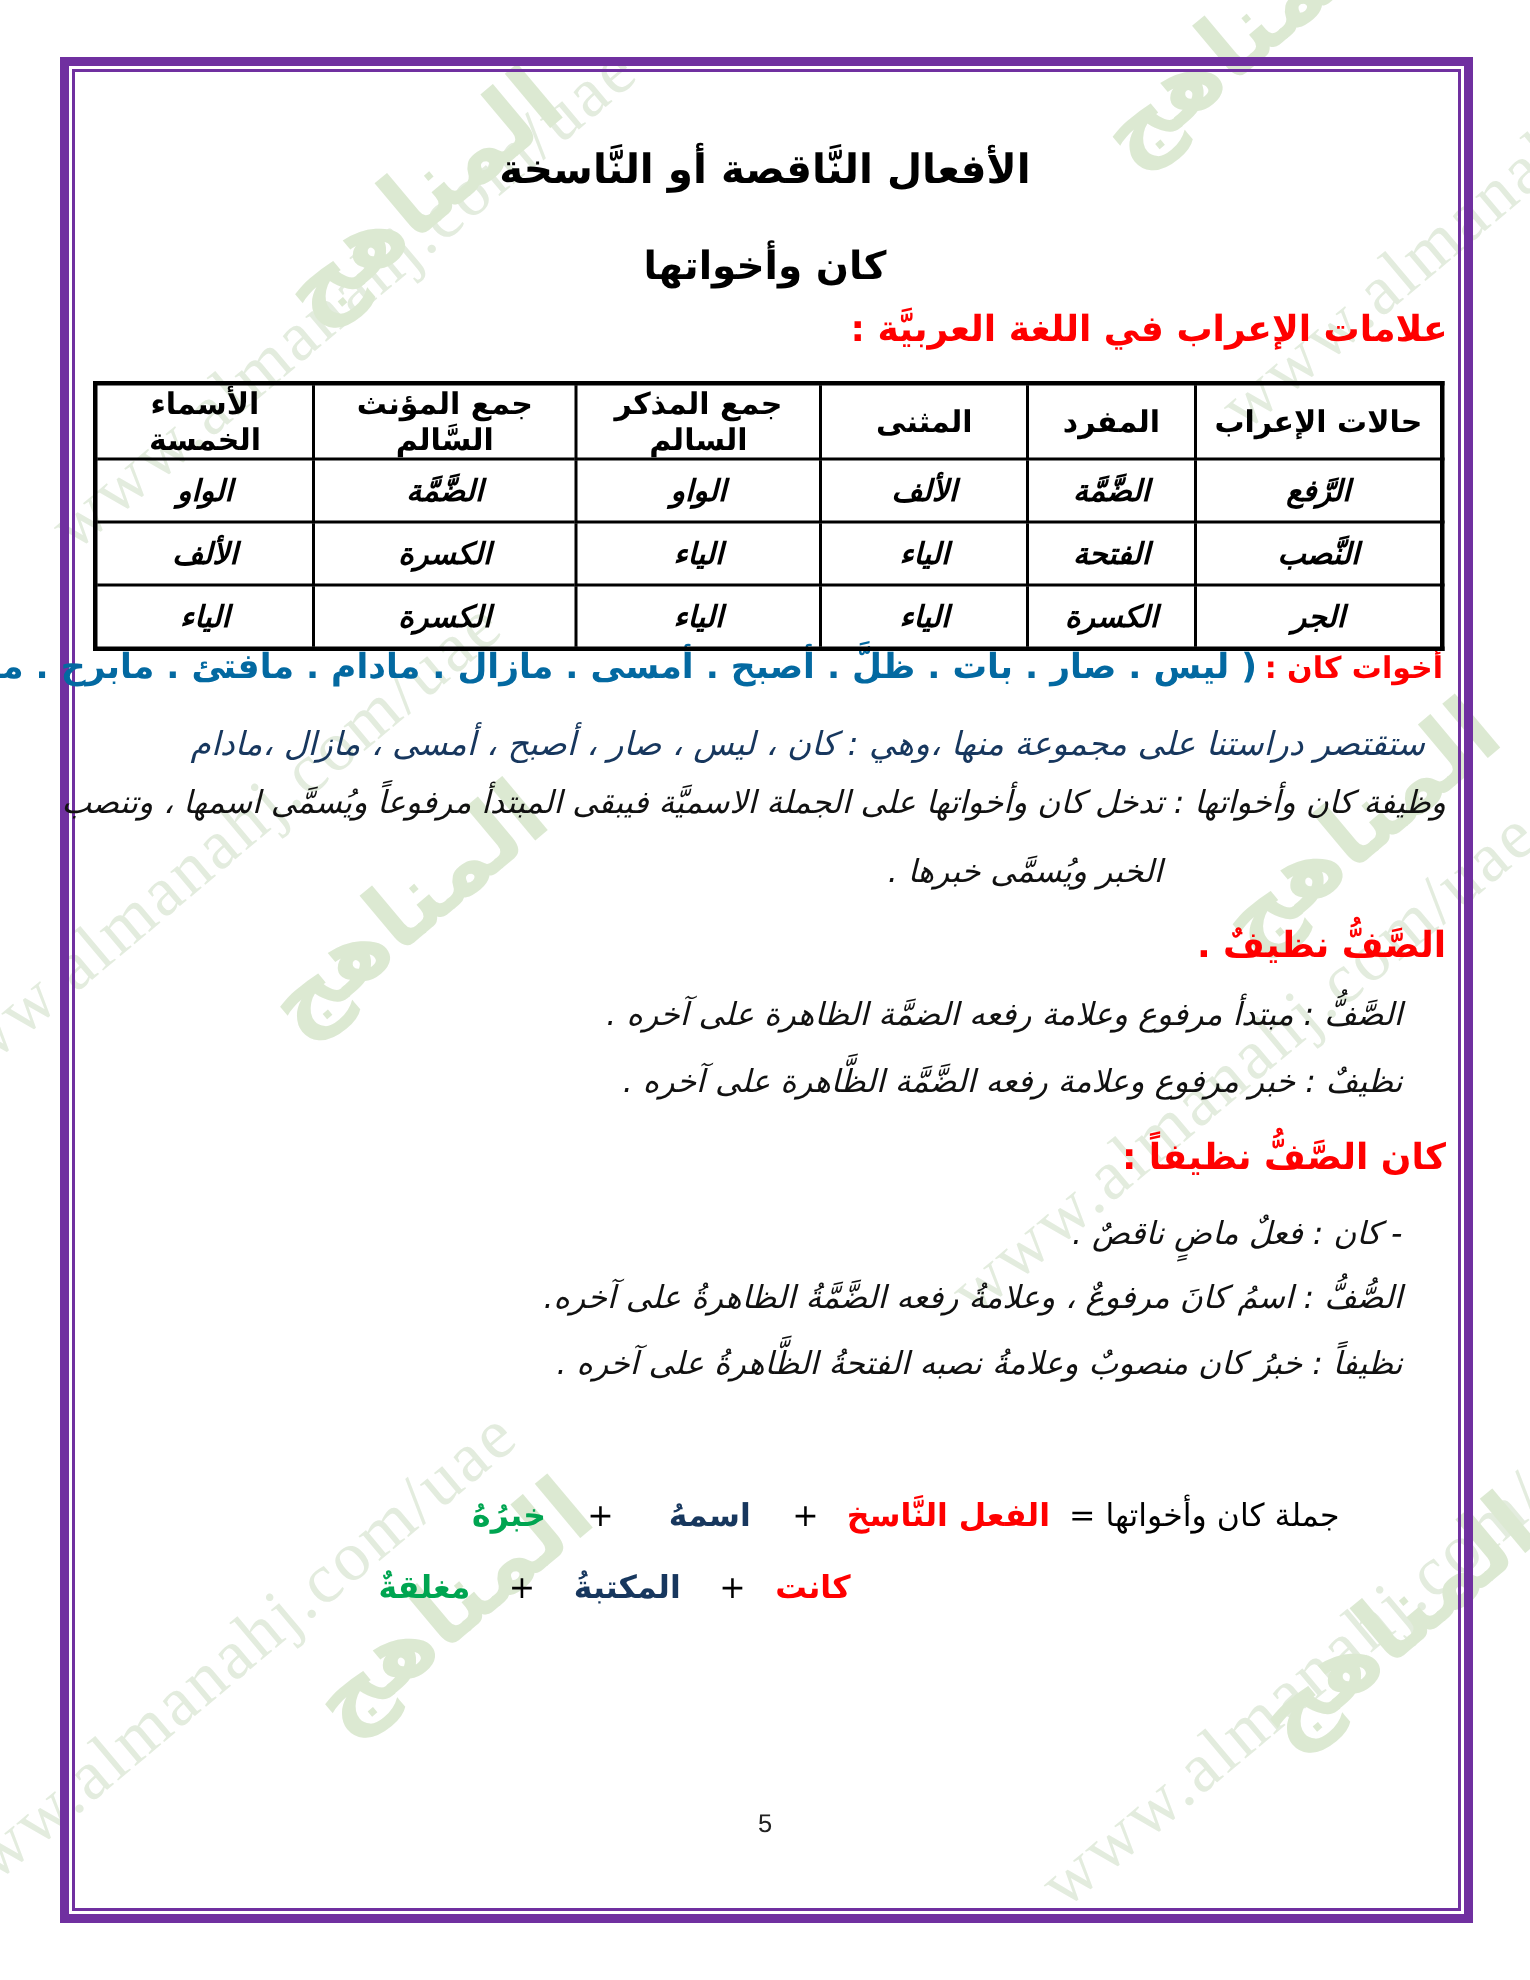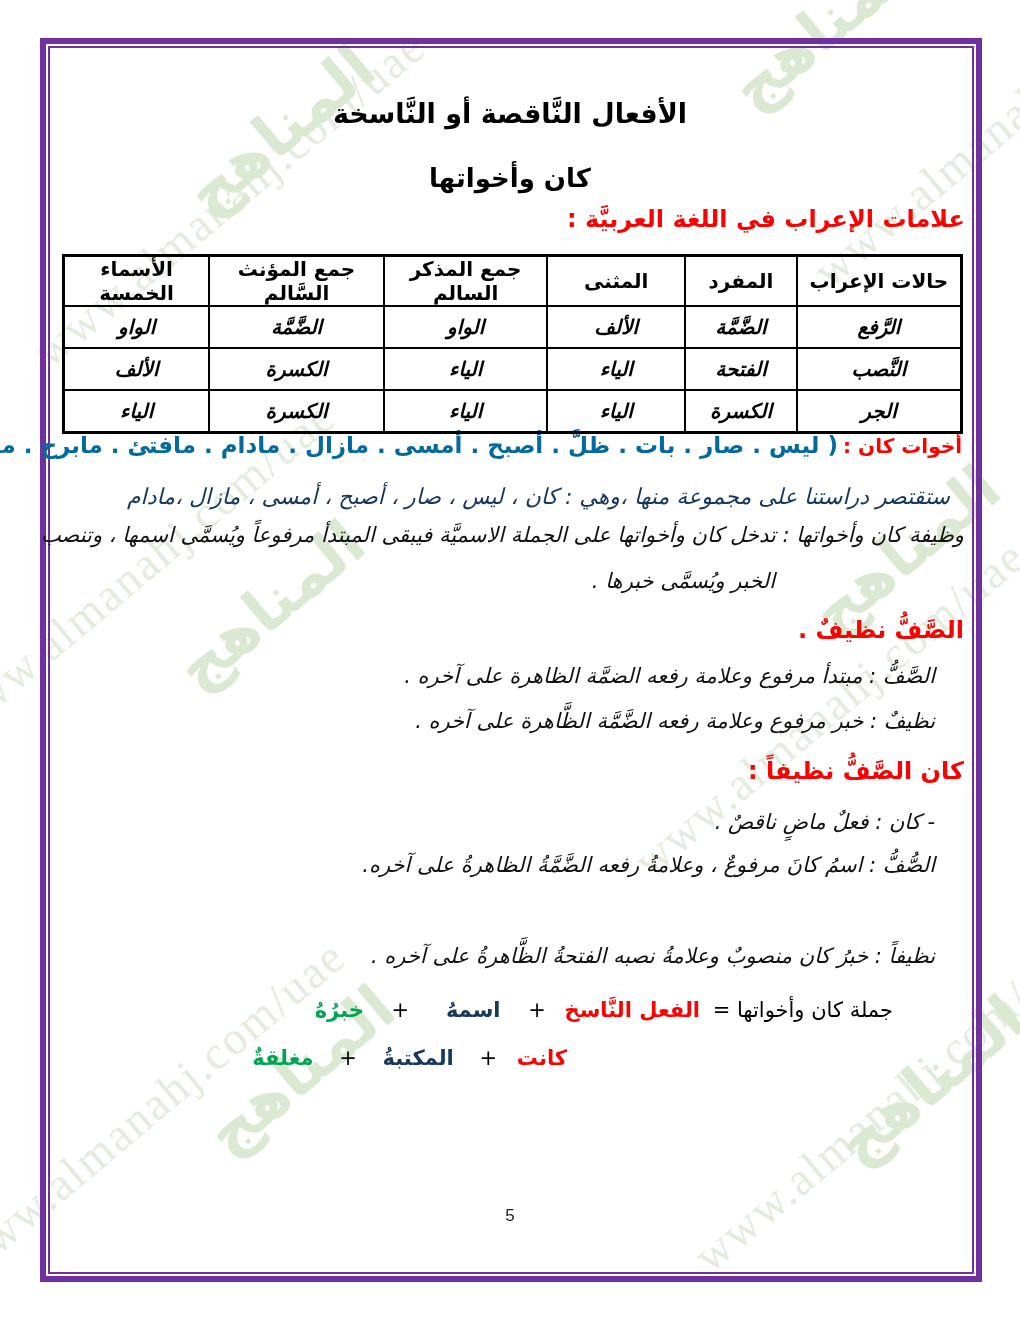--- a/index.html
+++ b/index.html
@@ -169,21 +169,21 @@
     <div class="line body-txt" style="top:523px;right:56px;">وظيفة كان وأخواتها : تدخل كان وأخواتها على الجملة الاسميَّة فيبقى المبتدأ مرفوعاً ويُسمَّى اسمها ، وتنصب</div>
     <div class="line body-txt" style="top:569px;right:245px;text-align:center;">الخبر ويُسمَّى خبرها .</div>
 
     <div class="line red-h" style="top:616px;right:56px;">الصَّفُّ نظيفٌ .</div>
     <div class="line body-txt" style="top:664px;right:85px;">الصَّفُّ : مبتدأ مرفوع وعلامة رفعه الضمَّة الظاهرة على آخره .</div>
     <div class="line red-h" style="top:757px;right:56px;">كان الصَّفُّ نظيفاً :</div>
 
     <div class="line body-txt" style="top:709px;right:85px;">نظيفٌ : خبر مرفوع وعلامة رفعه الضَّمَّة الظَّاهرة على آخره .</div>
     <div class="line body-txt" style="top:810px;right:85px;">- كان : فعلٌ ماضٍ ناقصٌ .</div>
     <div class="line body-txt" style="top:853px;right:85px;">الصُّفُّ : اسمُ كانَ مرفوعٌ ، وعلامةُ رفعه الضَّمَّةُ الظاهرةُ على آخره.</div>
-    <div class="line body-txt" style="top:897px;right:85px;margin-top:47px;">نظيفاً : خبرُ كان منصوبٌ وعلامةُ نصبه الفتحةُ الظَّاهرةُ على آخره .</div>
+    <div class="line body-txt" style="top:897px;right:85px;">نظيفاً : خبرُ كان منصوبٌ وعلامةُ نصبه الفتحةُ الظَّاهرةُ على آخره .</div>
 
 
     <div class="line" style="top:998px;right:127px;font-size:21px;margin-left:30px;">
       <span class="f-black">جملة كان وأخواتها =</span>
       <span class="f-red gap-sm">الفعل النَّاسخ</span>
       <span class="f-black gap-sm">+</span>
       <span class="f-blue gap-lg">اسمهُ</span>
       <span class="f-black gap-lg">+</span>
       <span class="f-green gap-sm">خبرُهُ</span>
     </div>

